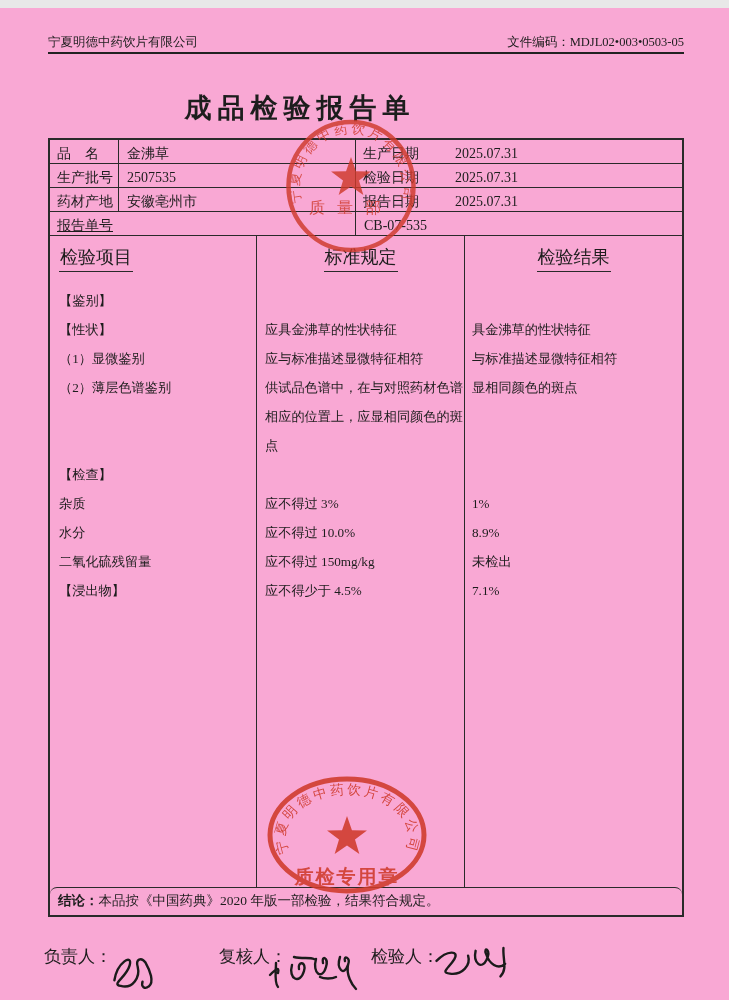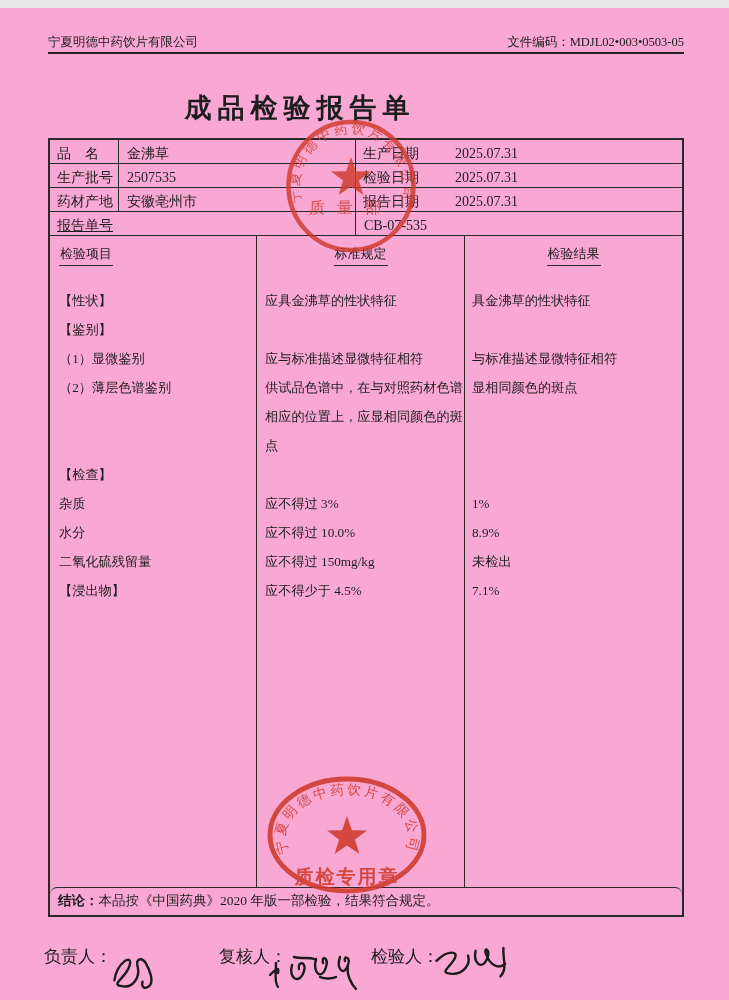--- a/index.html
+++ b/index.html
@@ -25,21 +25,21 @@
   .c-val { width:237px; border-right:1.5px solid #2a2a2a; padding-left:8px; }
   .c-right { flex:1; display:flex; padding-left:7px; }
   .c-right .lab2 { width:92px; }
   .c-wide { width:306px; border-right:1.5px solid #2a2a2a; padding-left:7px;text-decoration:underline; }
   .c-right2 { flex:1; padding-left:8px; }
   
   .spec { display:flex; flex-direction:column; height:651px; }
   .scol1 { width:207px; border-right:1.5px solid #2a2a2a; }
   .scol2 { width:208px; border-right:1.5px solid #2a2a2a; }
   .scol3 { flex:1; }
-  .shead { display:flex; height:50px; font-size:13px; }
+  .shead { display:flex; height:50px; font-size:18px; }
   .shead .scol1 { padding:9px 0 0 9px; }
   .shead .scol2, .shead .scol3 { padding-top:9px; text-align:center; }
   .u { display:inline-block; border-bottom:1px solid #2a2a2a; padding:0 1px 2px 1px; }
   .srow { display:flex; height:29px; line-height:29px; font-size:13.2px; }
   .srow .scol1 { padding-left:9px; }
   .srow .scol2 { padding-left:8px; }
   .srow .scol3 { padding-left:7px; }
   .sfill { display:flex; flex:1; }
   
   .crow { border-top:1.5px solid #2a2a2a; height:27.5px; line-height:25px;
@@ -103,28 +103,28 @@
     </div>
 
     <div class="spec">
       <div class="shead">
         <div class="scol1"><span class="u">检验项目</span></div>
         <div class="scol2"><span class="u">标准规定</span></div>
         <div class="scol3"><span class="u">检验结果</span></div>
       </div>
 
       <div class="srow">
+        <div class="scol1">【鉴别】</div>
+        <div class="scol2"></div>
+        <div class="scol3"></div>
+      </div>
+      <div class="srow">
         <div class="scol1">【性状】</div>
         <div class="scol2">应具金沸草的性状特征</div>
         <div class="scol3">具金沸草的性状特征</div>
-      </div>
-      <div class="srow">
-        <div class="scol1">【鉴别】</div>
-        <div class="scol2"></div>
-        <div class="scol3"></div>
       </div>
       <div class="srow">
         <div class="scol1">（1）显微鉴别</div>
         <div class="scol2">应与标准描述显微特征相符</div>
         <div class="scol3">与标准描述显微特征相符</div>
       </div>
       <div class="srow">
         <div class="scol1">（2）薄层色谱鉴别</div>
         <div class="scol2">供试品色谱中，在与对照药材色谱</div>
         <div class="scol3">显相同颜色的斑点</div>

